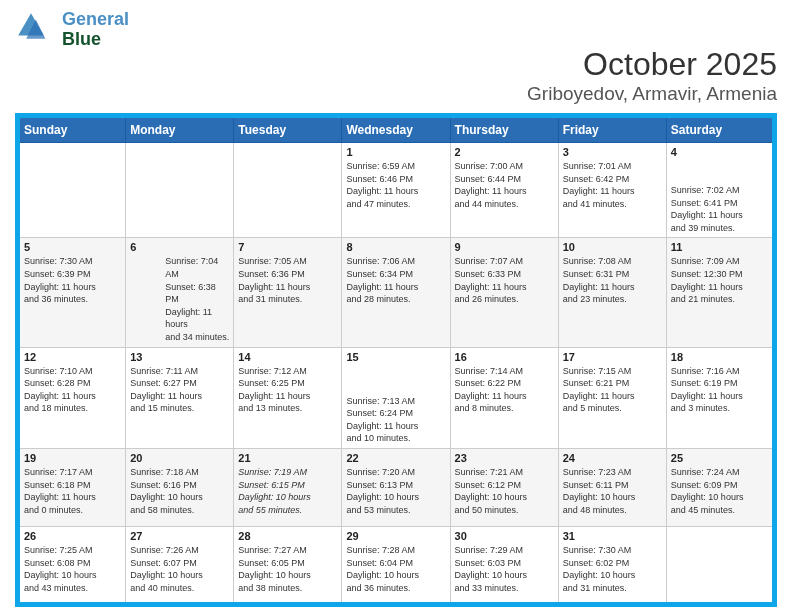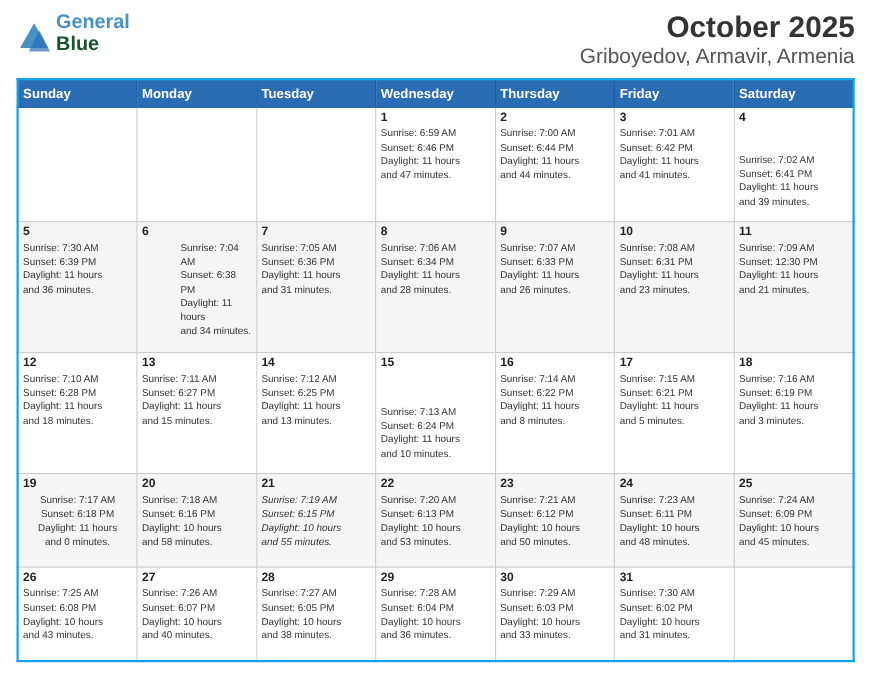--- a/index.html
+++ b/index.html
@@ -18,51 +18,52 @@
       flex-direction: column;
     }
     .header {
       display: flex;
       justify-content: space-between;
       align-items: flex-start;
       margin-bottom: 8px;
     }
     .logo {
       display: flex;
-      align-items: flex-end;
-      gap: 4px;
+      align-items: flex-start;
+      gap: 15px;
     }
     .logo-text {
       font-size: 18px;
       font-weight: bold;
       color: #333;
       line-height: 1.1;
     }
     .logo-text span {
       color: #4a90c4;
     }
     .logo-icon {
       width: 32px;
       height: 32px;
     }
     .title-block {
       text-align: right;
     }
     .month-title {
-      font-size: 27px;
-      font-weight: bold;
+      font-size: 32px;
+      font-weight: normal;
       color: #333;
+      margin-top: 36px;
     }
     .location {
       font-size: 19px;
       color: #555;
     }
     .calendar {
       flex: 1;
-      border: 2px solid #0ea5e9;
+      border: 5px solid #0ea5e9;
       border-collapse: collapse;
       width: 100%;
       table-layout: fixed;
     }
     .calendar th {
       background-color: #2a6db5;
       color: #fff;
       font-size: 12px;
       font-weight: bold;
       padding: 5px 4px;
@@ -261,21 +262,21 @@
             <div class="day-num">18</div>
             <div class="day-info" style="white-space: pre-line;">Sunrise: 7:16 AM
 Sunset: 6:19 PM
 Daylight: 11 hours
 and 3 minutes.</div>
           </td>
         </tr>
         <tr>
           <td>
             <div class="day-num">19</div>
-            <div class="day-info" style="white-space: pre-line; text-align: center;">Sunrise: 7:17 AM
+            <div class="day-info" style="white-space: pre-line;">Sunrise: 7:17 AM
 Sunset: 6:18 PM
 Daylight: 11 hours
 and 0 minutes.</div>
           </td>
           <td>
             <div class="day-num">20</div>
             <div class="day-info" style="white-space: pre-line;">Sunrise: 7:18 AM
 Sunset: 6:16 PM
 Daylight: 10 hours
 and 58 minutes.</div>

